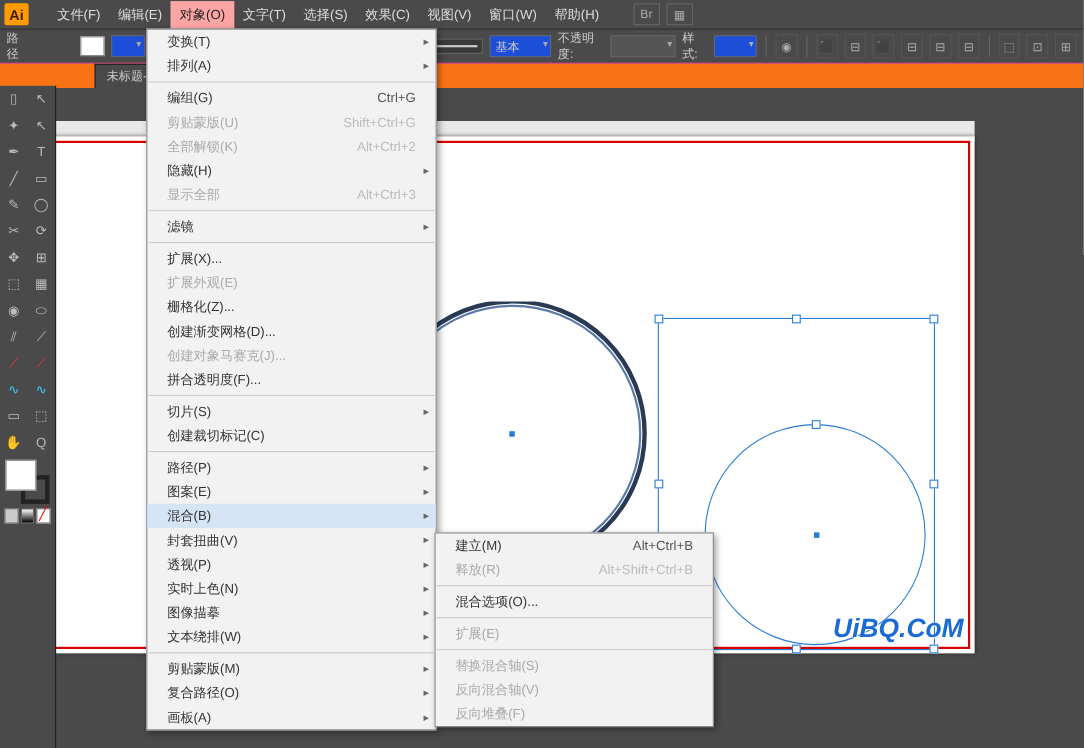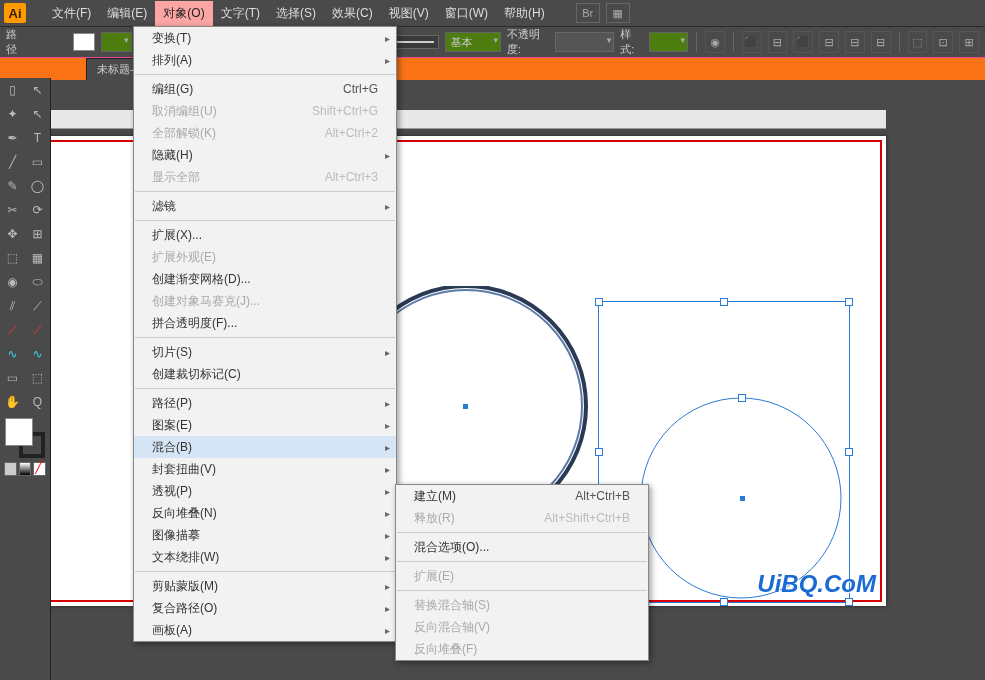--- a/index.html
+++ b/index.html
@@ -4,30 +4,30 @@
 <style>
 html,body{margin:0;padding:0;width:985px;height:680px;background:#4a4a4a;font-family:"Microsoft YaHei",Arial,sans-serif;font-size:12px;color:#ccc;overflow:hidden}
 .menubar{height:26px;background:#4a4a4a;display:flex;align-items:center;padding-left:4px;border-bottom:1px solid #2a2a2a}
 .menubar .logo{width:22px;height:20px;background:#ff9a00;color:#3a2000;font-weight:bold;font-size:13px;display:flex;align-items:center;justify-content:center;margin-right:18px;border-radius:2px}
 .menubar .mitem{padding:4px 8px;cursor:pointer;color:#ddd}
 .menubar .mitem.active{background:#fca5a5;color:#222}
 .menubar .ricon{width:22px;height:18px;border:1px solid #666;margin:0 3px;display:flex;align-items:center;justify-content:center;color:#aaa;font-size:11px}
 .ctrlbar{height:30px;background:#4a4a4a;display:flex;align-items:center;padding:0 6px;border-bottom:1px solid #ec4899;gap:6px}
 .ctrlbar .lbl{color:#ccc;font-size:11px}
 .swatch{width:22px;height:16px;background:#fff;border:1px solid #888}
-.dd{height:18px;border:1px solid #666;background:#4d7c0f;display:flex;align-items:center;padding:0 14px 0 4px;position:relative;font-size:11px;color:#ccc}
+.dd{height:18px;border:1px solid #666;background:#1d4ed8;display:flex;align-items:center;padding:0 14px 0 4px;position:relative;font-size:11px;color:#ccc}
 .dd::after{content:"▾";position:absolute;right:2px;top:2px;font-size:9px;color:#aaa}
 .stroke-prev{width:60px;height:12px;background:#3a3a3a;border:1px solid #666;position:relative}
 .stroke-prev::before{content:"";position:absolute;left:4px;right:4px;top:5px;border-top:2px solid #ccc}
 .txtorange{color:#ff9a00}
 .iconbtn{width:20px;height:20px;border:1px solid #555;background:#4a4a4a;display:flex;align-items:center;justify-content:center;color:#aaa;font-size:11px}
 .sep{width:1px;height:20px;background:#666;margin:0 2px}
 .tabrow{height:22px;background:#f97316;display:flex;align-items:flex-start;padding-left:86px}
 .tabrow .tab{background:#4a4a4a;color:#ccc;padding:3px 10px;font-size:11px;border:1px solid #222;border-bottom:none}
-.canvas{position:absolute;left:16px;top:136px;width:870px;height:470px;background:#fff;box-shadow:0 0 4px rgba(0,0,0,.5)}
+.canvas{position:absolute;left:16px;top:124px;width:870px;height:470px;background:#fff;box-shadow:0 0 4px rgba(0,0,0,.5)}
 .canvas .redframe{position:absolute;left:4px;top:4px;right:4px;bottom:4px;border:2px solid #d70000}
 .toolbox{position:absolute;left:0;top:78px;width:50px;bottom:0;background:#4a4a4a;border-right:1px solid #222;z-index:200}
 .toolbox .trow{display:flex;height:24px}
 .toolbox .tool{width:25px;height:24px;display:flex;align-items:center;justify-content:center;color:#bbb;font-size:12px;cursor:pointer}
 .fillstroke{position:relative;width:40px;height:40px;margin:4px 5px}
 .fillstroke .fill{position:absolute;left:0;top:0;width:26px;height:26px;background:#fff;border:1px solid #888}
 .fillstroke .stroke{position:absolute;right:0;bottom:0;width:26px;height:26px;background:#4a4a4a;border:4px solid #222;box-sizing:border-box}
 .minisw{display:flex;gap:2px;margin:2px 4px}
 .minisw div{width:12px;height:12px;border:1px solid #666}
 .menu{position:absolute;background:#f2f2f2;color:#333;border:1px solid #888;box-shadow:2px 2px 6px rgba(0,0,0,.4);font-size:12px;z-index:1000}
@@ -203,21 +203,21 @@
     </div>
     <div class="mrow sub">
       <span class="lbl">排列(A)</span>
     </div>
     <div class="msep"></div>
     <div class="mrow">
       <span class="lbl">编组(G)</span>
       <span class="sc">Ctrl+G</span>
     </div>
     <div class="mrow disabled">
-      <span class="lbl">取消编组(U)</span>
+      <span class="lbl">剪贴蒙版(U)</span>
       <span class="sc">Shift+Ctrl+G</span>
     </div>
     <div class="mrow disabled">
       <span class="lbl">全部解锁(K)</span>
       <span class="sc">Alt+Ctrl+2</span>
     </div>
     <div class="mrow sub">
       <span class="lbl">隐藏(H)</span>
     </div>
     <div class="mrow disabled">
@@ -229,20 +229,23 @@
       <span class="lbl">滤镜</span>
     </div>
     <div class="msep"></div>
     <div class="mrow">
       <span class="lbl">扩展(X)...</span>
     </div>
     <div class="mrow disabled">
       <span class="lbl">扩展外观(E)</span>
     </div>
     <div class="mrow">
+      <span class="lbl">栅格化(Z)...</span>
+    </div>
+    <div class="mrow">
       <span class="lbl">创建渐变网格(D)...</span>
     </div>
     <div class="mrow disabled">
       <span class="lbl">创建对象马赛克(J)...</span>
     </div>
     <div class="mrow">
       <span class="lbl">拼合透明度(F)...</span>
     </div>
     <div class="msep"></div>
     <div class="mrow sub">
@@ -261,21 +264,21 @@
     <div class="mrow sub hl">
       <span class="lbl">混合(B)</span>
     </div>
     <div class="mrow sub">
       <span class="lbl">封套扭曲(V)</span>
     </div>
     <div class="mrow sub">
       <span class="lbl">透视(P)</span>
     </div>
     <div class="mrow sub">
-      <span class="lbl">反向堆叠(N)</span>
+      <span class="lbl">实时上色(N)</span>
     </div>
     <div class="mrow sub">
       <span class="lbl">图像描摹</span>
     </div>
     <div class="mrow sub">
       <span class="lbl">文本绕排(W)</span>
     </div>
     <div class="msep"></div>
     <div class="mrow sub">
       <span class="lbl">剪贴蒙版(M)</span>

